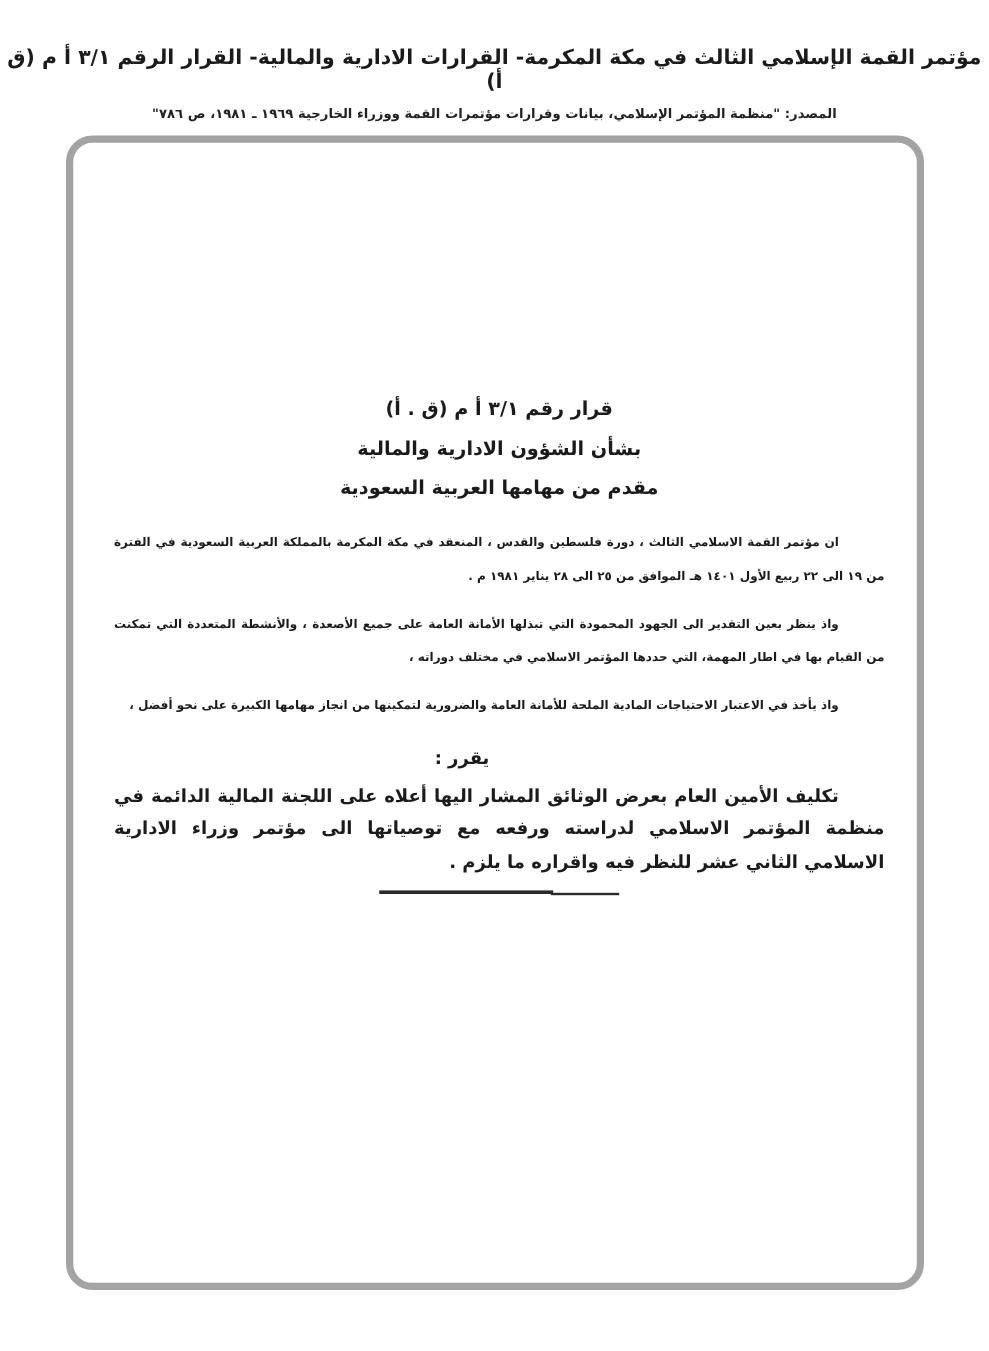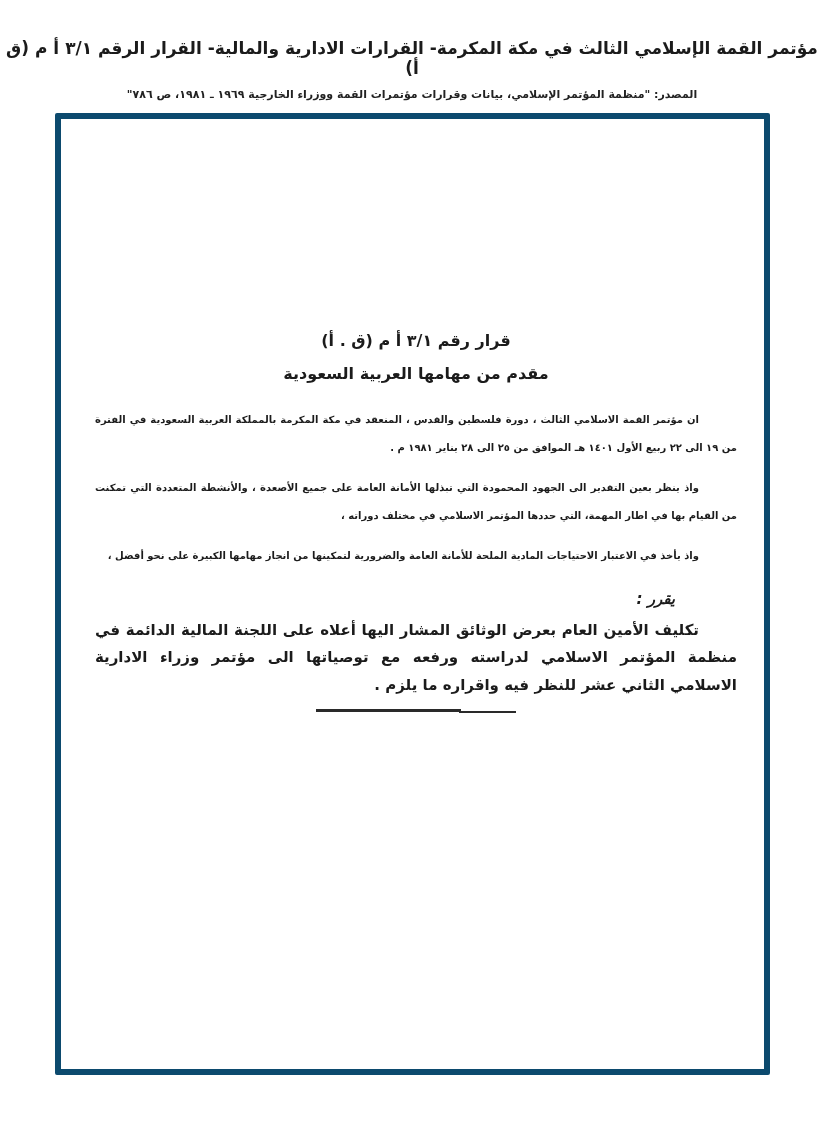--- a/index.html
+++ b/index.html
@@ -38,22 +38,22 @@
   }
 
   
   .frame {
     position: absolute;
     left: 55px;
     top: 113px;
     width: 715px;
     height: 962px;
     box-sizing: border-box;
-    border: 6px solid #0c4a6e;
-    border-radius: 2px;
+    border: 6px solid #a3a3a3;
+    border-radius: 22px;
     background: #ffffff;
   }
 
   
   .doc {
     position: absolute;
     top: 205px;
     left: 34px;
     right: 27px;
     direction: rtl;
@@ -77,23 +77,22 @@
     text-indent: 38px; 
     text-align: justify;
   }
 
   .decision-label {
     margin: 16px 0 4px 0;
     font-size: 15px;
     font-weight: bold;
     line-height: 27px;
     padding-right: 62px;
-    text-align: right;
+    text-align: center;
     text-indent: 0;
-    font-style: italic;
   }
 
   .decision-par {
     margin: 0 0 10px 0;
     font-size: 15px;
     font-weight: bold;
     line-height: 27.5px;
     text-indent: 38px;
     text-align: justify;
   }
@@ -128,20 +127,21 @@
 <header class="page-header">
   <div class="line1">مؤتمر القمة الإسلامي الثالث في مكة المكرمة- القرارات الادارية والمالية- القرار الرقم ٣/١ أ م (ق أ)</div>
   <div class="line2">المصدر: "منظمة المؤتمر الإسلامي، بيانات وقرارات مؤتمرات القمة ووزراء الخارجية ١٩٦٩ ـ ١٩٨١، ص ٧٨٦"</div>
 </header>
 
 <div class="frame">
   <div class="doc">
 
     <div class="title-block">
       <span class="title-line">قرار رقم ٣/١ أ م (ق . أ)</span>
+      <span class="title-line">بشأن الشؤون الادارية والمالية</span>
       <span class="title-line">مقدم من مهامها العربية السعودية</span>
     </div>
 
     <p class="body-par">ان مؤتمر القمة الاسلامي الثالث ، دورة فلسطين والقدس ، المنعقد في مكة المكرمة بالمملكة العربية السعودية في الفترة من ١٩ الى ٢٢ ربيع الأول ١٤٠١ هـ الموافق من ٢٥ الى ٢٨ يناير ١٩٨١ م .</p>
 
 
     <p class="body-par">واذ ينظر بعين التقدير الى الجهود المحمودة التي تبذلها الأمانة العامة على جميع الأصعدة ، والأنشطة المتعددة التي تمكنت من القيام بها في اطار المهمة، التي حددها المؤتمر الاسلامي في مختلف دوراته ،</p>
 
     <p class="body-par">واذ يأخذ في الاعتبار الاحتياجات المادية الملحة للأمانة العامة والضرورية لتمكينها من انجاز مهامها الكبيرة على نحو أفضل ،</p>
 

